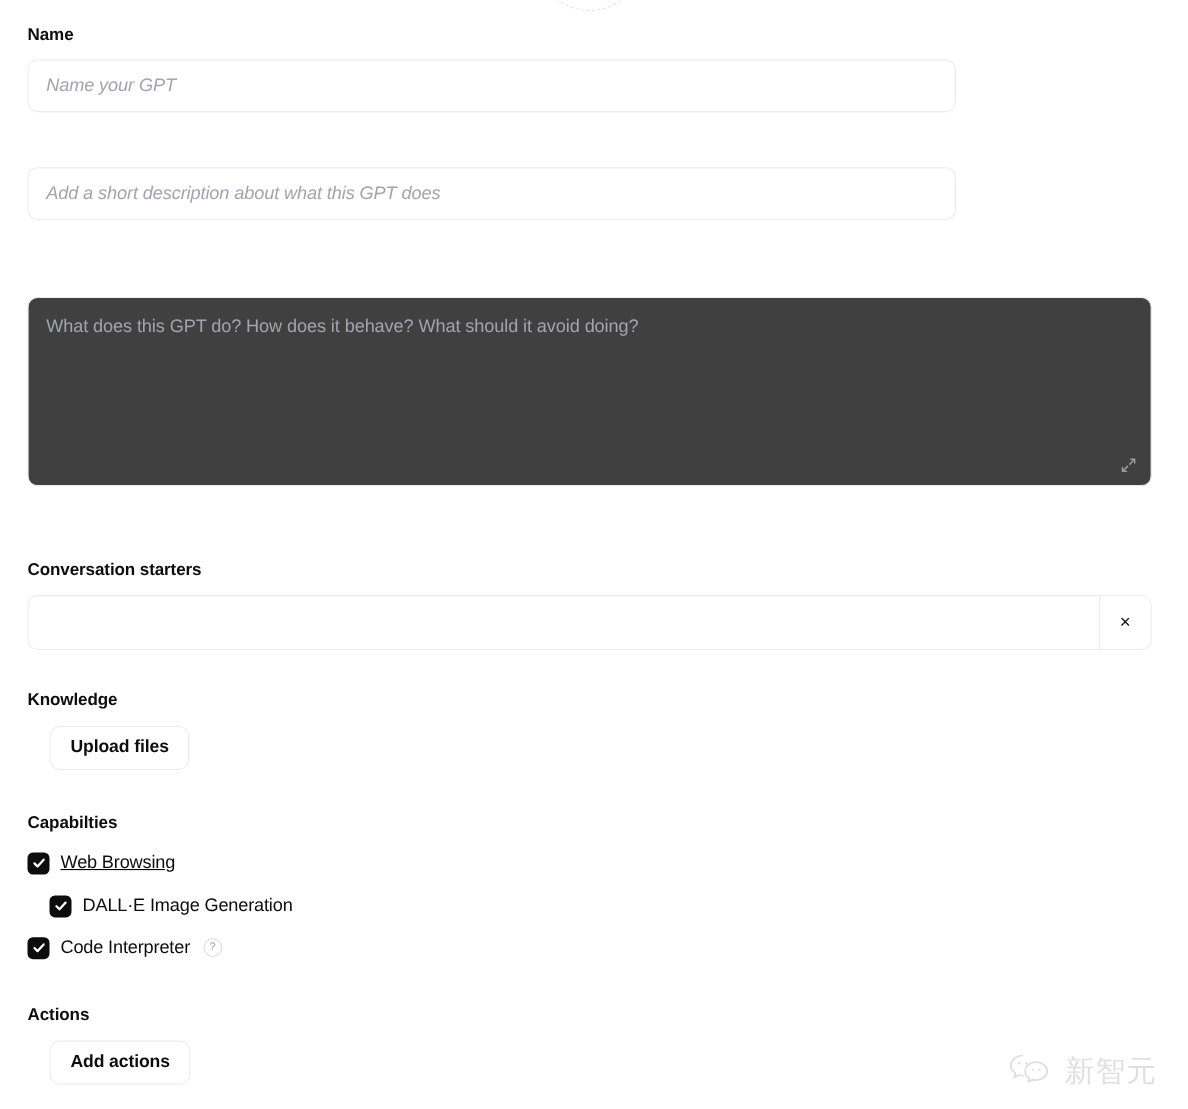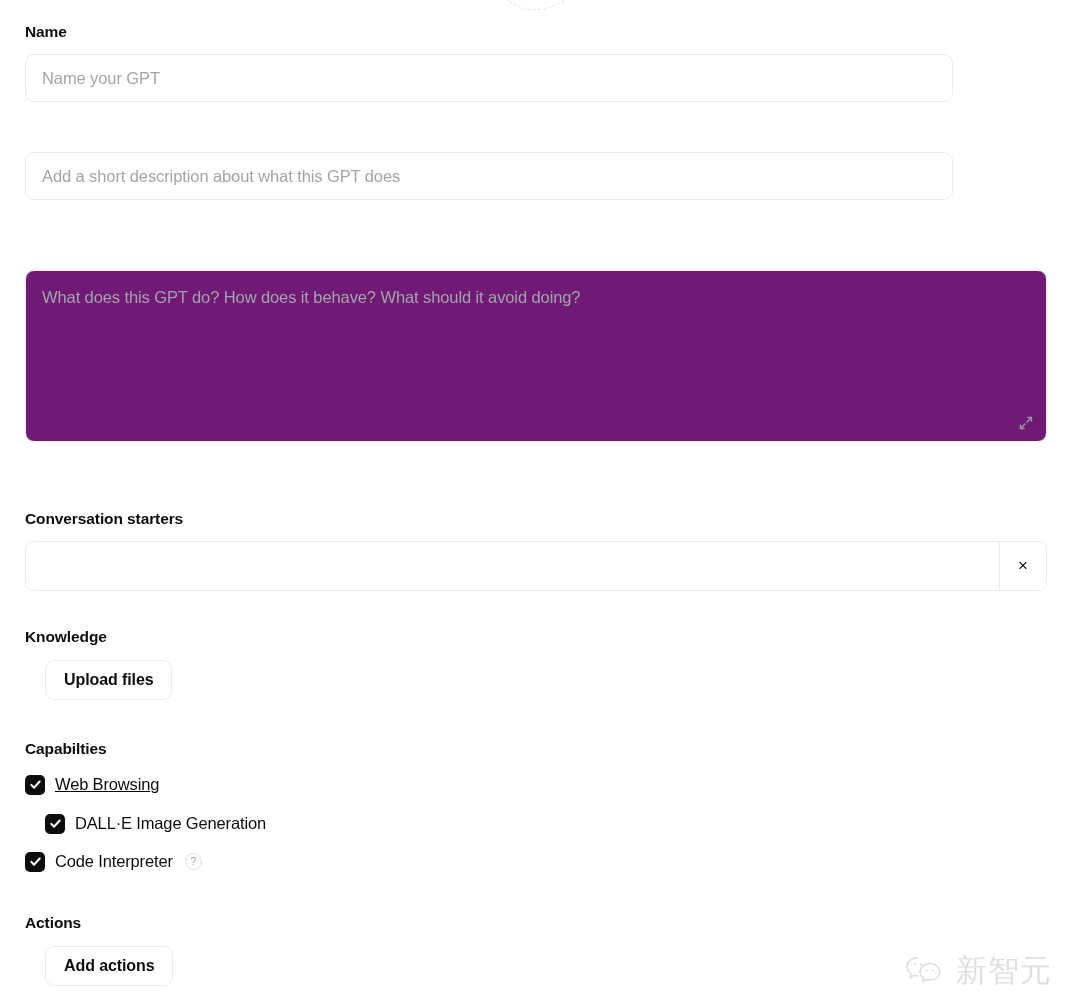--- a/index.html
+++ b/index.html
@@ -38,42 +38,43 @@
 
   .field-label {
     font-size: 15.5px;
     font-weight: 700;
     color: #0d0d0d;
     letter-spacing: -0.1px;
     line-height: 20px;
   }
 
   .input-box {
-    width: 928px;
+    width: 844px;
     height: 48px;
     border: 1px solid #ececf0;
     border-radius: 9px;
     background: #ffffff;
     display: flex;
     align-items: center;
     padding: 4px 16px;
+    font-style: italic;
   }
   .input-box .ph {
     font-size: 16.5px;
     color: #a3a3ae;
     letter-spacing: -0.1px;
   }
 
   .textarea-box {
     position: relative;
     width: 1022px;
     height: 172px;
     border: 1px solid #ececf0;
     border-radius: 9px;
-    background: #701a75;
+    background: #404040;
     padding: 15px 16px;
   }
   .textarea-box .ph {
     font-size: 16.5px;
     color: #a3a3ae;
     letter-spacing: -0.1px;
     line-height: 22px;
   }
   .expand-icon {
     position: absolute;
@@ -178,21 +179,21 @@
     position: absolute;
     right: 28px;
     bottom: 16px;
     display: flex;
     align-items: center;
     gap: 9px;
     opacity: 0.45;
   }
   .watermark svg { width: 44px; height: 32px; color: #b4b4bc; }
   .watermark .wm-text {
-    font-size: 31px;
+    font-size: 27px;
     color: #b9b9c1;
     letter-spacing: 1px;
     font-family: "DejaVu Sans", sans-serif;
     text-align: center;
   }
 </style>
 </head>
 <body>
 
 <div id="page">

